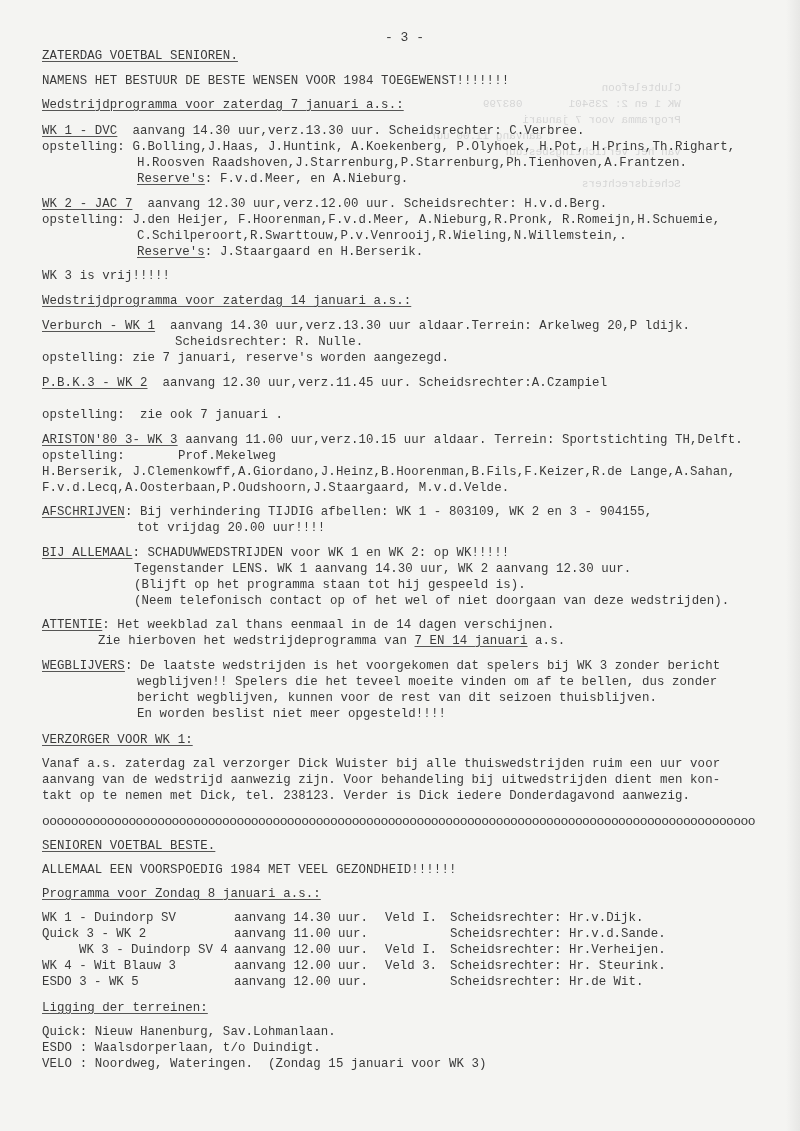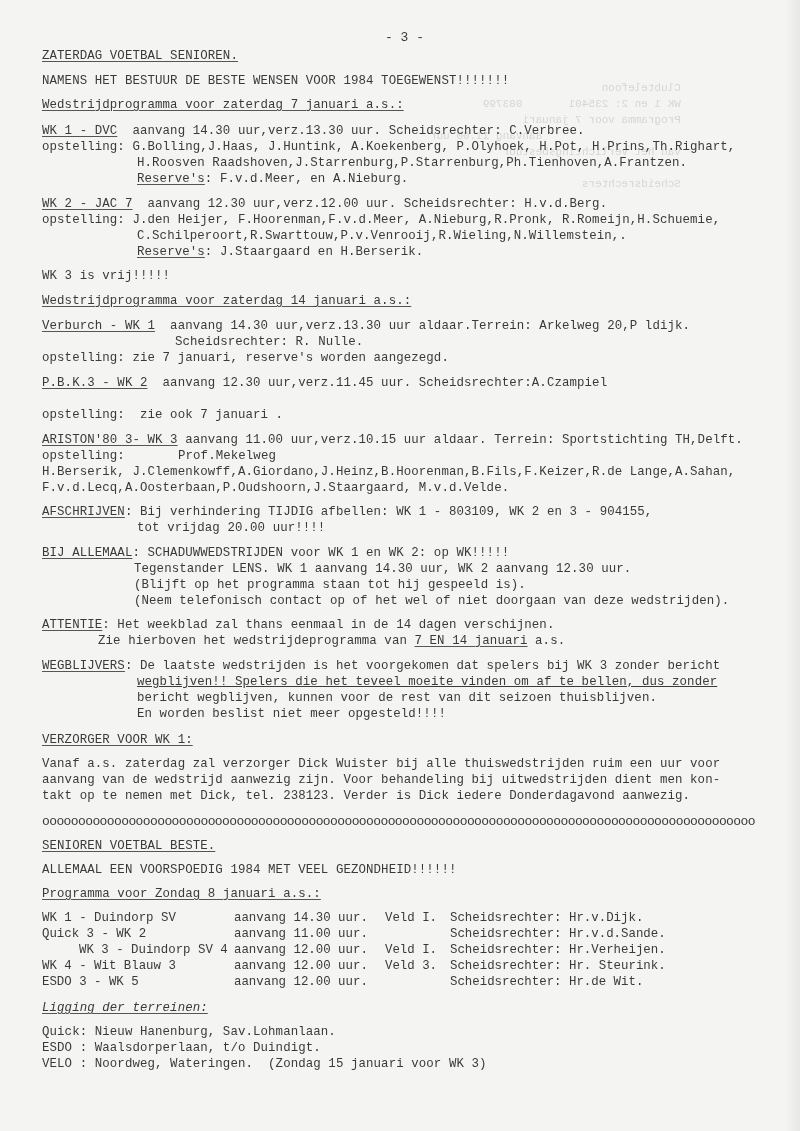--- a/index.html
+++ b/index.html
@@ -78,21 +78,21 @@
 
   <div class="line" style="top:545px;"><span class="u">BIJ ALLEMAAL</span><span>: SCHADUWWEDSTRIJDEN voor WK 1 en WK 2: op WK!!!!!</span></div>
   <div class="line ind4" style="top:561px;">Tegenstander LENS. WK 1 aanvang 14.30 uur, WK 2 aanvang 12.30 uur.</div>
   <div class="line ind4" style="top:577px;">(Blijft op het programma staan tot hij gespeeld is).</div>
   <div class="line ind4" style="top:593px;">(Neem telefonisch contact op of het wel of niet doorgaan van deze wedstrijden).</div>
 
   <div class="line" style="top:617px;"><span class="u">ATTENTIE</span><span>: Het weekblad zal thans eenmaal in de 14 dagen verschijnen.</span></div>
   <div class="line" style="top:633px; left:98px;"><span>Zie hierboven het wedstrijdeprogramma van </span><span class="u">7 EN 14 januari</span><span> a.s.</span></div>
 
   <div class="line" style="top:658px;"><span class="u">WEGBLIJVERS</span><span>: De laatste wedstrijden is het voorgekomen dat spelers bij WK 3 zonder bericht</span></div>
-  <div class="line ind5" style="top:674px;text-decoration:underline;">wegblijven!! Spelers die het teveel moeite vinden om af te bellen, dus zonder</div>
+  <div class="line ind5" style="top:674px;">wegblijven!! Spelers die het teveel moeite vinden om af te bellen, dus zonder</div>
   <div class="line ind5" style="top:690px;">bericht wegblijven, kunnen voor de rest van dit seizoen thuisblijven.</div>
   <div class="line ind5" style="top:706px;">En worden beslist niet meer opgesteld!!!!</div>
 
   <div class="line u" style="top:732px;">VERZORGER VOOR WK 1:</div>
   <div class="line" style="top:756px;">Vanaf a.s. zaterdag zal verzorger Dick Wuister bij alle thuiswedstrijden ruim een uur voor</div>
   <div class="line" style="top:772px;">aanvang van de wedstrijd aanwezig zijn. Voor behandeling bij uitwedstrijden dient men kon-</div>
   <div class="line" style="top:788px;">takt op te nemen met Dick, tel. 238123. Verder is Dick iedere Donderdagavond aanwezig.</div>
 
   <div class="line" style="top:814px; font-size:13px; letter-spacing:-0.6px;">ooooooooooooooooooooooooooooooooooooooooooooooooooooooooooooooooooooooooooooooooooooooooooooooooooo</div>
 
@@ -126,18 +126,18 @@
       <div class="col" style="left:450px; top:958px;">Scheidsrechter: Hr. Steurink.</div>
     </div>
     <div>
       <div class="col" style="left:42px; top:974px;">ESDO 3 - WK 5</div>
       <div class="col" style="left:234px; top:974px;">aanvang 12.00 uur.</div>
       <div class="col" style="left:385px; top:974px;"></div>
       <div class="col" style="left:450px; top:974px;">Scheidsrechter: Hr.de Wit.</div>
     </div>
   </div>
 
-  <div class="line u" style="top:1000px;font-style:italic;">Ligging der terreinen:</div>
+  <div class="line u" style="top:1000px;">Ligging der terreinen:</div>
   <div class="line" style="top:1024px;">Quick: Nieuw Hanenburg, Sav.Lohmanlaan.</div>
   <div class="line" style="top:1040px;">ESDO : Waalsdorperlaan, t/o Duindigt.</div>
   <div class="line" style="top:1056px;">VELO : Noordweg, Wateringen.  (Zondag 15 januari voor WK 3)</div>
 
 </div>
 
 </body></html>

